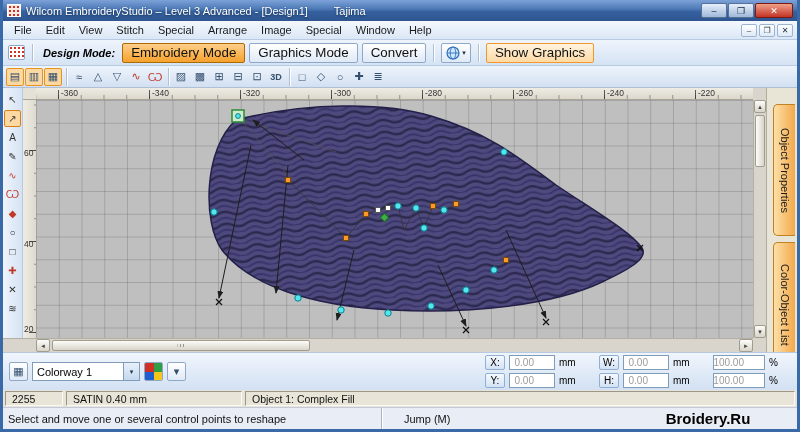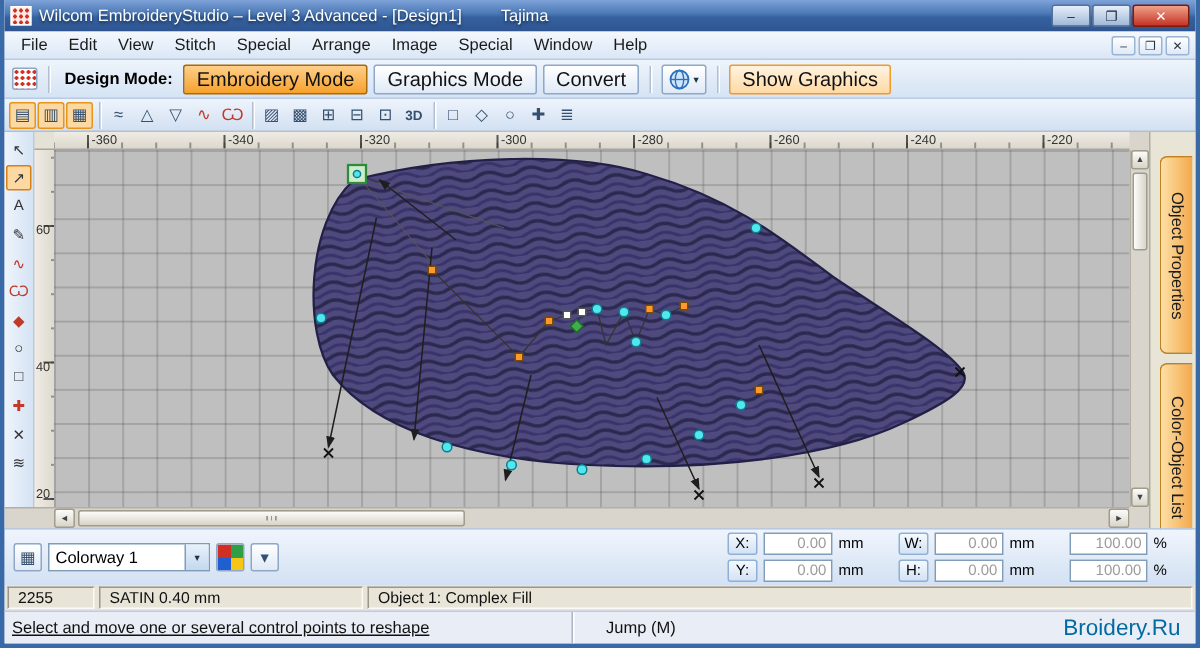--- a/index.html
+++ b/index.html
@@ -27,21 +27,21 @@
   .mdibtns { margin-left:auto; margin-right:4px; display:flex; gap:2px; }
   .mdib { width:16px; height:13px; display:flex; align-items:center; justify-content:center;
     font-size:8px; color:#234; border:1px solid #9ab4d2; background:linear-gradient(#fff,#dfe9f6); border-radius:2px; }
 
   
   .modebar { position:absolute; left:0; right:0; top:40px; height:26px;
     background:linear-gradient(#eef4fb,#d5e3f4); border-bottom:1px solid #b8cbe2;
     display:flex; align-items:center; padding-left:5px; gap:4px; }
   .dm-icon { width:17px; height:15px; border:1px solid #8fa8c8; background:#fff;
     background-image:radial-gradient(#d03024 1.1px, transparent 1.2px); background-size:4px 4px; border-radius:2px; }
-  .modelabel { font-weight:bold; margin:0 3px; }
+  .modelabel { font-weight:bold; margin:0 3px;font-style:italic; }
   .tbtn { height:20px; padding:0 8px; display:inline-flex; align-items:center; border:1px solid #8fa8c8;
     background:linear-gradient(#ffffff,#dfe9f6); border-radius:2px; color:#111; }
   .tbtn.embroidery { background:linear-gradient(#ffcf8a,#f6a12c); border-color:#a96a08; }
   .tbtn.showg { background:linear-gradient(#fff3e0,#ffd9a4); border-color:#ef9a2a; }
   .vsep { width:1px; height:18px; background:#aebfd6; box-shadow:1px 0 0 #fff; margin:0 3px; }
   .globe-btn { height:20px; padding:0 4px; display:inline-flex; align-items:center; gap:2px;
     border:1px solid #8fa8c8; background:linear-gradient(#ffffff,#dfe9f6); border-radius:2px; }
   .caret { font-size:7px; color:#234; }
 
   
@@ -125,37 +125,37 @@
     background:linear-gradient(#e8f1fb,#c3d8ef); border-left:1px solid #7f9db9; font-size:7px; color:#234; }
   .palette { width:19px; height:19px; border:1px solid #8fa8c8; border-radius:2px; display:grid;
     grid-template-columns:1fr 1fr; grid-template-rows:1fr 1fr; overflow:hidden; }
   .palette i:nth-child(1){background:#d03024;} .palette i:nth-child(2){background:#2f9e44;}
   .palette i:nth-child(3){background:#1f5fd0;} .palette i:nth-child(4){background:#f5c518;}
   .cw-right { margin-left:auto; margin-right:8px; display:flex; flex-direction:column; gap:3px; }
   .cwrow { display:flex; align-items:center; gap:4px; }
   .chip { min-width:20px; height:15px; padding:0 3px; display:flex; align-items:center; justify-content:center;
     background:linear-gradient(#f4f9fe,#d3e2f4); border:1px solid #8fb0d4; border-radius:2px; font-size:10px; }
   .fld { width:46px; height:15px; background:#fff; border:1px solid #7f9db9; color:#9b9b9b; font-size:10px;
-    display:flex; align-items:center; justify-content:flex-end; padding-right:3px; }
+    display:flex; align-items:center; justify-content:flex-end; padding-right:20px; }
   .fld.pct { width:52px; }
   .unit { font-size:10px; width:20px; }
   .gapc { width:12px; }
 
   
   .statusbar { position:absolute; left:0; right:0; bottom:22px; height:17px; background:#e8e4d8;
     display:flex; align-items:stretch; font-size:10.5px; color:#111; padding:1px 2px; }
   .scell { border:1px solid; border-color:#9a968a #fbfaf6 #fbfaf6 #9a968a; display:flex; align-items:center;
     padding:0 6px; margin-right:3px; white-space:nowrap; overflow:hidden; }
   .sc1 { width:58px; } .sc2 { width:238px; } .sc3 { width:176px; } .sc4 { flex:1; margin-right:0; }
 
   .helpbar { position:absolute; left:0; right:0; bottom:0; height:22px; background:#e9eef6;
     border-top:1px solid #c2cada; display:flex; align-items:center; font-size:11px; color:#111; }
-  .hhint { flex:0 0 378px; padding-left:5px; white-space:nowrap; overflow:hidden;text-decoration:underline; }
+  .hhint { flex:0 0 378px; padding-left:5px; white-space:nowrap; overflow:hidden; }
   .hjump { flex:0 0 248px; padding-left:22px; border-left:1px solid #aab4c6; box-shadow:inset 1px 0 0 #fff; height:100%; display:flex; align-items:center; }
-  .hwm { flex:1; text-align:right; padding-right:10px; font-weight:normal; font-size:15px; color:#0369a1; }
+  .hwm { flex:1; text-align:center; padding-right:10px; font-weight:bold; font-size:15px; color:#000000; }
 </style>
 </head>
 <body>
 
 <div class="window">
 
   <div class="titlebar">
     <div class="app-icon"></div>
     <div class="title">Wilcom EmbroideryStudio – Level 3 Advanced - [Design1]</div>
     <div class="machine">Tajima</div>

